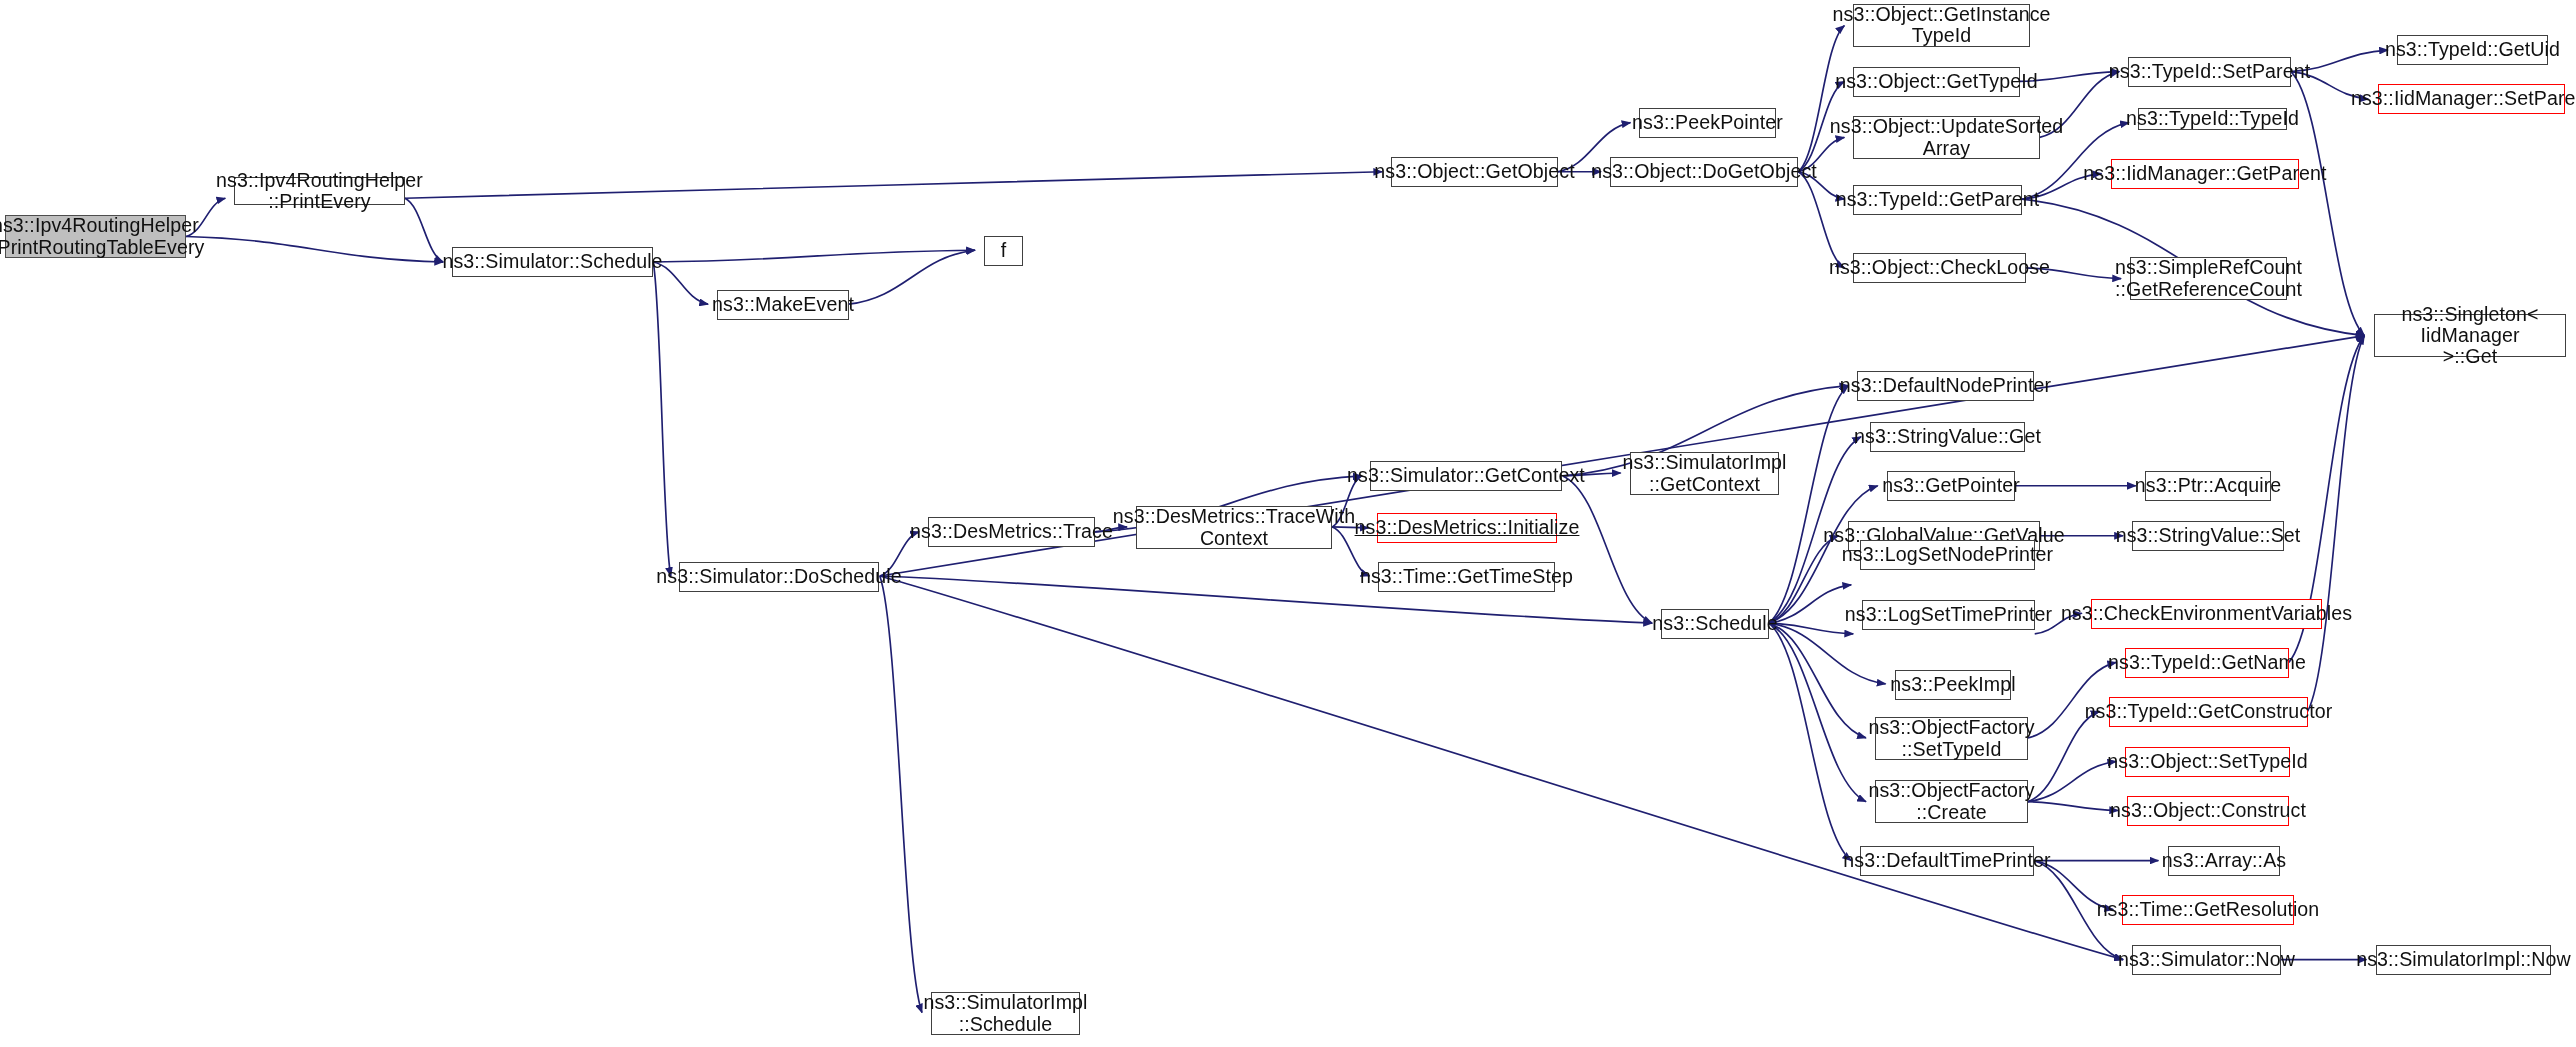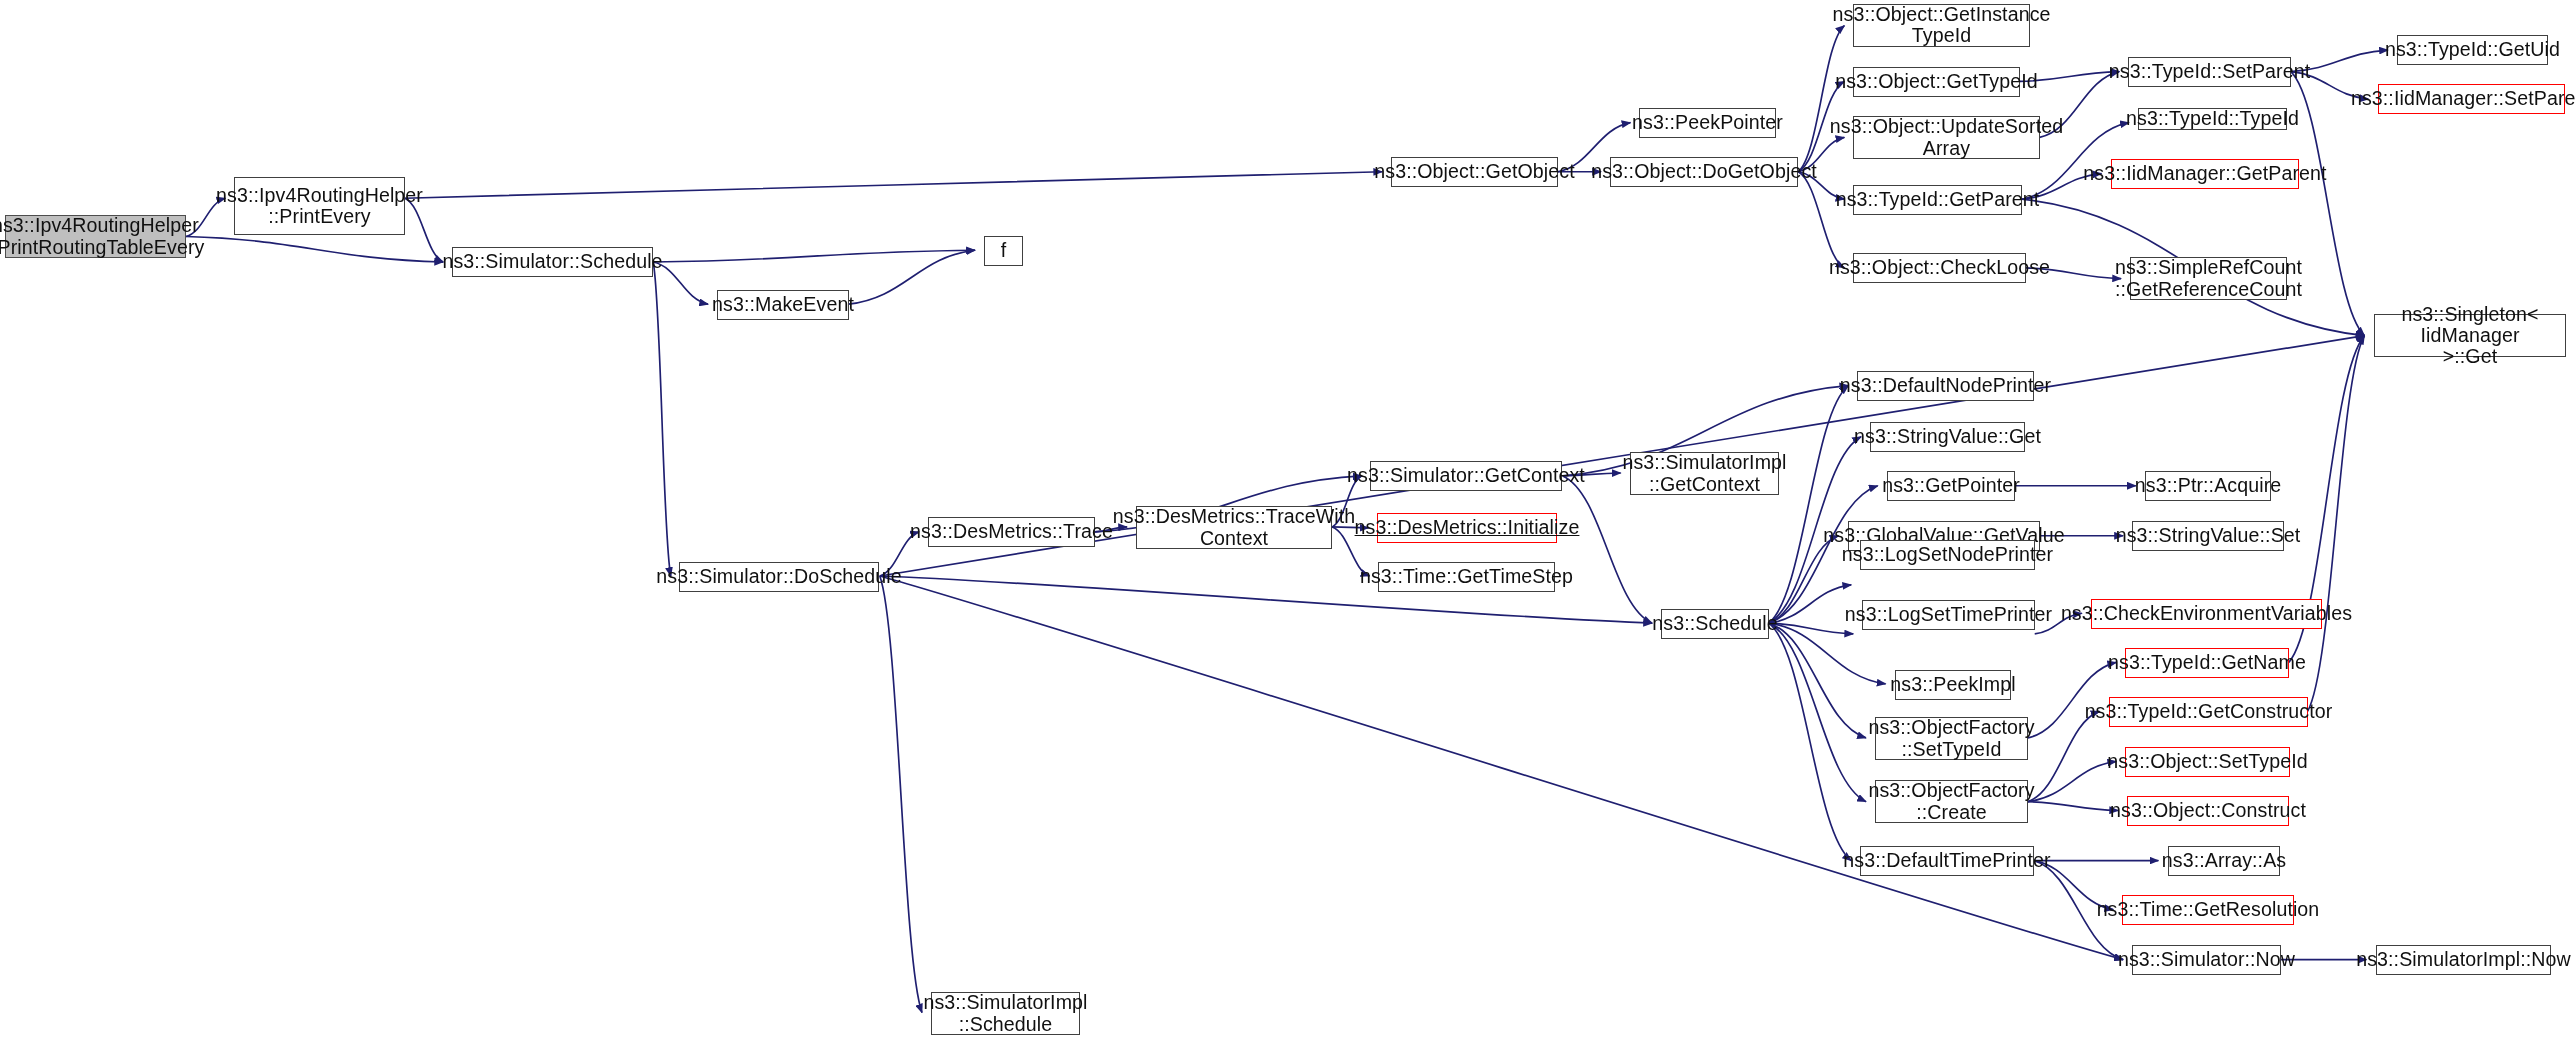--- a/index.html
+++ b/index.html
@@ -105,21 +105,21 @@
         <path d="M2072,877 C2108.45,883 2116.55,921 2153,927" fill="none" stroke="#1f1f70" stroke-width="1.7" marker-end="url(#arrow)"></path>
         <path d="M2072,877 C2112.95,889.12 2122.05,965.88 2163,978" fill="none" stroke="#1f1f70" stroke-width="1.7" marker-end="url(#arrow)"></path>
         <path d="M2332,675 C2366.65,635.04 2374.35,381.96 2409,342" fill="none" stroke="#1f1f70" stroke-width="1.7" marker-end="url(#arrow)"></path>
         <path d="M2351,725 C2377.1,679.04 2382.9,387.96 2409,342" fill="none" stroke="#1f1f70" stroke-width="1.7" marker-end="url(#arrow)"></path>
         <path d="M2324,978 C2363.15,978 2371.85,978 2411,978" fill="none" stroke="#1f1f70" stroke-width="1.7" marker-end="url(#arrow)"></path>
       </g>
   </svg>
   <div id="node-layer">
       <div class="node root" style="left: 4.9px; top: 215px; width: 181px; height: 43px;">ns3::Ipv4RoutingHelper
 ::PrintRoutingTableEvery</div>
-      <div class="node" style="left: 234px; top: 177px; width: 171px; height: 58px;">ns3::Ipv4RoutingHelper
+      <div class="node" style="left: 234px; top: 177px; width: 171px; height: 28px;">ns3::Ipv4RoutingHelper
 ::PrintEvery</div>
       <div class="node" style="left: 452px; top: 247px; width: 201px; height: 29.5px;">ns3::Simulator::Schedule</div>
       <div class="node" style="left: 717px; top: 290px; width: 132px; height: 29.5px;">ns3::MakeEvent</div>
       <div class="node" style="left: 984px; top: 236px; width: 39px; height: 29.5px;">f</div>
       <div class="node" style="left: 1391px; top: 157px; width: 167px; height: 29.5px;">ns3::Object::GetObject</div>
       <div class="node" style="left: 1639px; top: 108px; width: 137px; height: 29.5px;">ns3::PeekPointer</div>
       <div class="node" style="left: 1610px; top: 157px; width: 188px; height: 29.5px;">ns3::Object::DoGetObject</div>
       <div class="node" style="left: 1853px; top: 3.9px; width: 177px; height: 43px;">ns3::Object::GetInstance
 TypeId</div>
       <div class="node" style="left: 1853px; top: 67px; width: 167px; height: 29.5px;">ns3::Object::GetTypeId</div>

